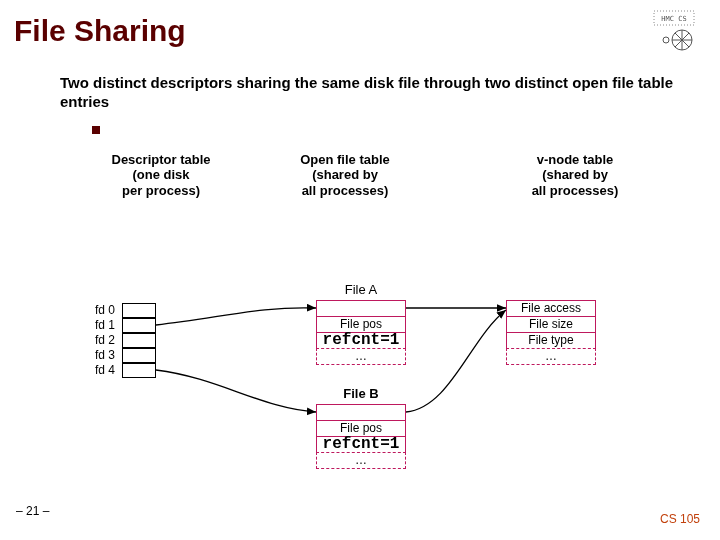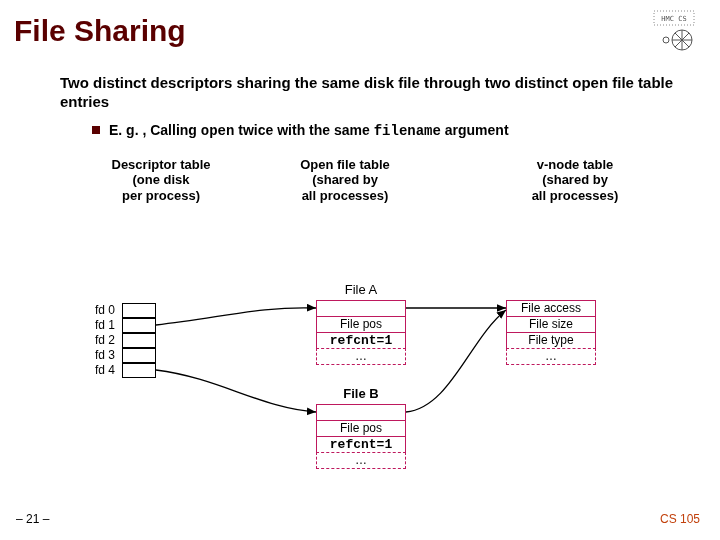--- a/index.html
+++ b/index.html
@@ -67,24 +67,24 @@
     position: absolute;
     width: 90px;
     height: 17px;
     border: 1px solid #be185d;
     background: #fff;
     font-size: 12px;
     text-align: center;
     line-height: 15px;
     font-weight: normal;
   }
-  .tcell.mono { font-family: "Courier New", monospace; font-weight: bold; font-size: 13px; }
+  .tcell.mono { font-family: "Courier New", monospace; font-weight: bold; font-size: 16px; }
   .tcell.dash { border-style: dashed; }
   .tcell.empty { }
-  .footer-l { position: absolute; left: 16px; bottom: 14px; font-size: 12px; color: #000; }
+  .footer-l { position: absolute; left: 16px; bottom: 22px; font-size: 12px; color: #000; }
   .footer-r { position: absolute; right: 20px; bottom: 14px; font-size: 12px; color: #c2410c; }
   .logo { position: absolute; right: 16px; top: 10px; }
 </style>
 </head>
 <body>
 
 <div class="title">File Sharing</div>
 
 <div class="logo">
   <svg width="52" height="44">
@@ -96,23 +96,20 @@
     <line x1="23" y1="23" x2="37" y2="37" stroke="#555"></line>
     <line x1="37" y1="23" x2="23" y2="37" stroke="#555"></line>
     <circle cx="14" cy="30" r="3" fill="none" stroke="#555"></circle>
   </svg>
 </div>
 
 <div class="subhead">Two distinct descriptors sharing the same disk file through two distinct open file table entries</div>
 
 <div class="bullet-row">
   <div class="bullet-sq"></div>
-  <div class="bullet-text">
-    <span>E. g. , Calling </span><code>open</code><span> twice with the same </span><code>filename</code><span> argument</span>
-  </div>
 </div>
 
 <div class="col-headers">
   <div class="c1">
     <span>Descriptor table</span><br><span>(one disk</span><br><span>per process)</span>
   </div>
   <div class="c2">
     <span>Open file table</span><br><span>(shared by</span><br><span>all processes)</span>
   </div>
   <div class="c3">

